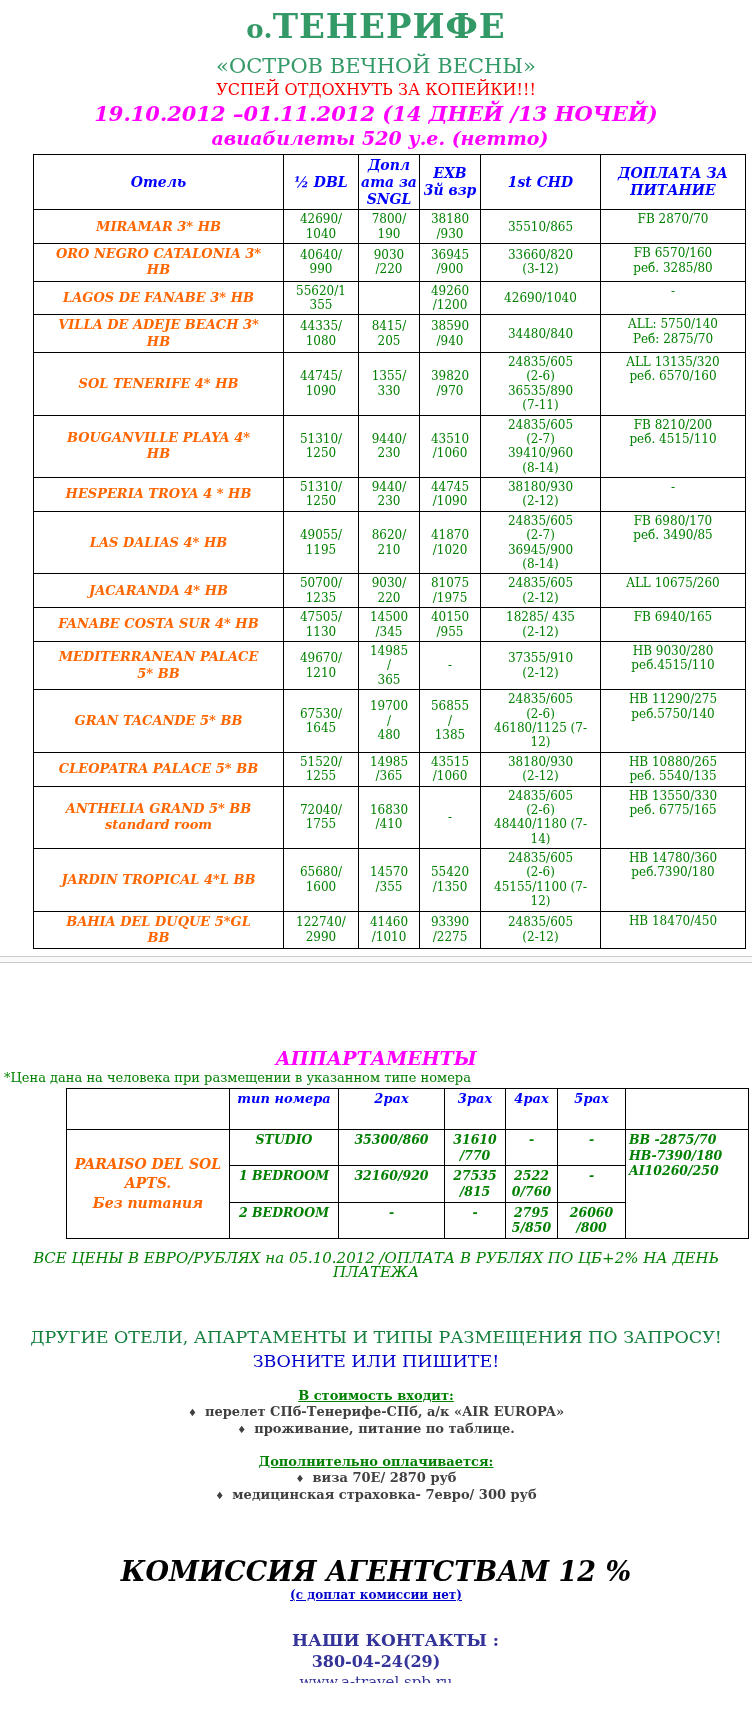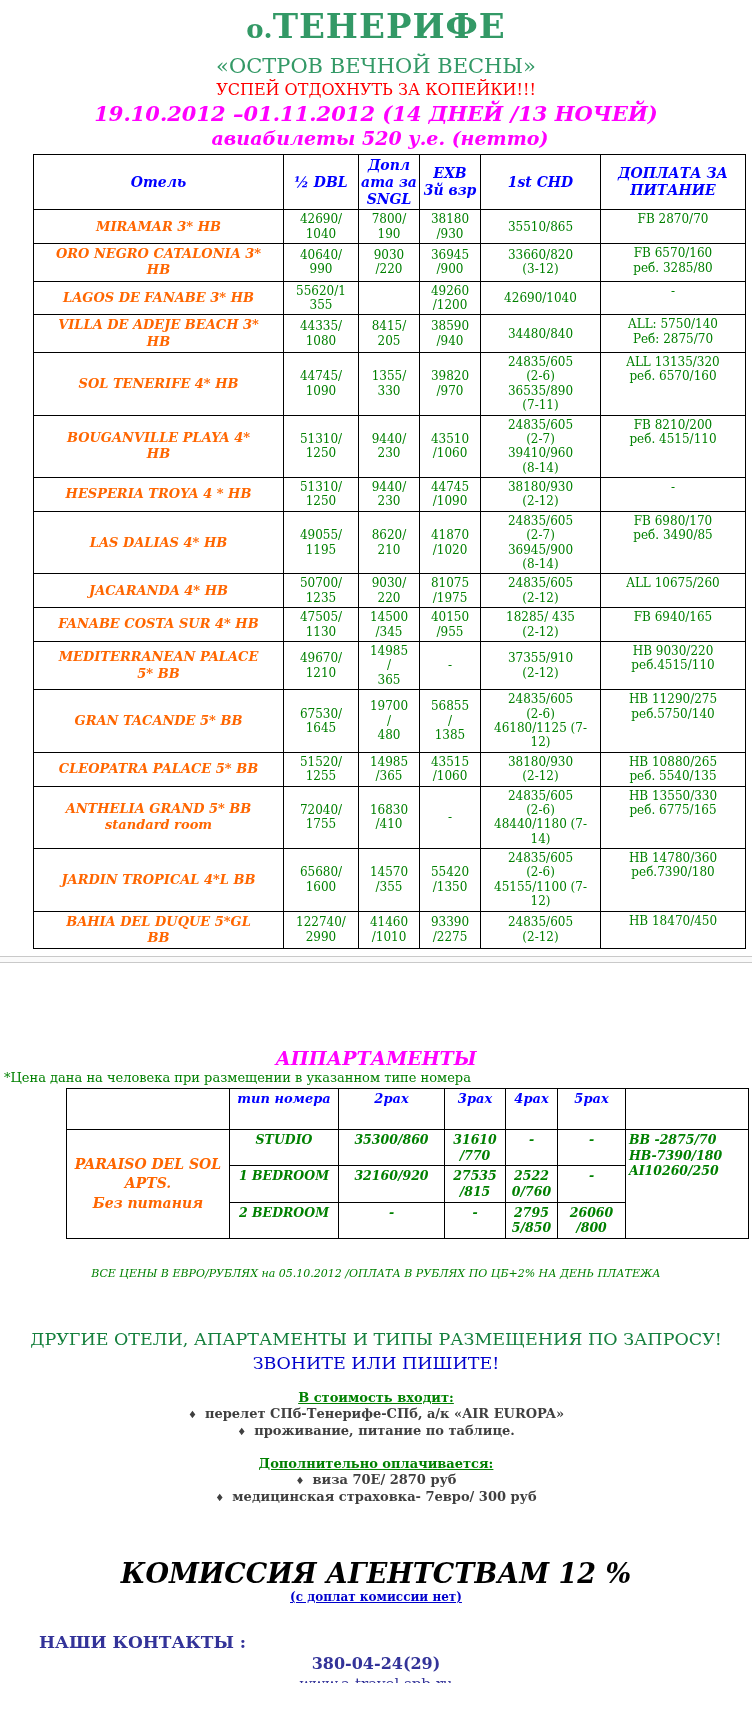--- a/index.html
+++ b/index.html
@@ -29,31 +29,31 @@
   .page-divider{margin-top:7px;height:5px;background:#fafafa;border-top:1px solid #c9c9c9;border-bottom:1px solid #c9c9c9;}
   
   .apt-title{margin-top:84px;text-align:center;color:#ff00ff;font-weight:bold;font-style:italic;font-size:19px;line-height:22px;}
   .apt-note{color:#008000;font-size:13px;line-height:17px;padding-left:4px;}
   .apt{width:682px;margin:2px 0 0 66px;}
   .apt th,.apt td{border:1.5px solid #000;padding:2px 3px;vertical-align:top;}
   .apt th{color:#0000ff;font-weight:bold;font-style:italic;font-size:13px;text-align:center;height:36px;}
   .apt td{color:#008000;font-weight:bold;font-style:italic;font-size:12.5px;text-align:center;white-space:pre-line;line-height:1.25;}
   td.apt-hotel{color:#ff6600;font-size:14px;vertical-align:middle;line-height:1.4;}
   td.apt-meal{text-align:left;}
-  .apt-footnote{margin-top:28px;text-align:center;color:#008000;font-style:italic;font-size:11px;line-height:14px;}
+  .apt-footnote{margin-top:12px;text-align:center;color:#008000;font-style:italic;font-size:15px;line-height:14px;}
   
   .request1{margin-top:46px;text-align:center;color:#15803d;font-size:17.5px;line-height:24px;}
   .request2{text-align:center;color:#0000cc;font-size:17.5px;line-height:24px;}
   .inc-title{margin-top:14px;text-align:center;color:#008000;font-weight:bold;font-size:13px;text-decoration:underline;line-height:17px;}
   .bullet-line{text-align:center;color:#404040;font-weight:bold;font-size:13px;line-height:16.5px;}
   .blt{margin-right:8px;font-size:10px;}
   
   .commission{margin-top:52px;text-align:center;color:#000000;font-weight:bold;font-style:italic;font-size:27px;line-height:30px;}
   .commission-note{text-align:center;color:#0000cc;font-weight:bold;font-size:12px;text-decoration:underline;line-height:16px;cursor:pointer;}
-  .contacts-title{margin-top:26px;text-align:left;color:#333399;font-weight:bold;font-size:17px;line-height:22px;padding-left:39px;}
+  .contacts-title{margin-top:26px;text-align:center;color:#333399;font-weight:bold;font-size:17px;line-height:22px;padding-left:39px;}
   .contact-line{text-align:center;color:#333399;font-size:15px;line-height:21.5px;}
   .contact-phone{font-weight:bold;font-size:16px;}
 </style>
 </head>
 <body>
 
 <div class="page">
 
   <div class="hdr">
     <div class="title-line"><span class="title-prefix">о.</span><span class="title-main">ТЕНЕРИФЕ</span></div>
@@ -217,21 +217,21 @@
       <td class="c-hotel">MEDITERRANEAN PALACE
 5* BB</td>
       <td class="c-num">49670/
 1210</td>
       <td class="c-num">14985
 /
 365</td>
       <td class="c-num">-</td>
       <td class="c-num">37355/910
 (2-12)</td>
-      <td class="c-num c-meal">HB 9030/220
+      <td class="c-num c-meal">HB 9030/280
 реб.4515/110</td>
     </tr>
         <tr>
       <td class="c-hotel">GRAN TACANDE 5*   BB</td>
       <td class="c-num">67530/
 1645</td>
       <td class="c-num">19700
 /
 480</td>
       <td class="c-num">56855

